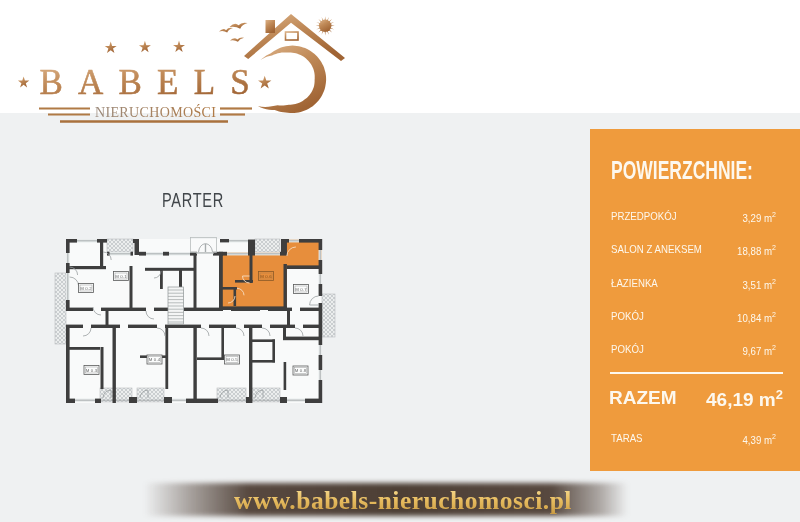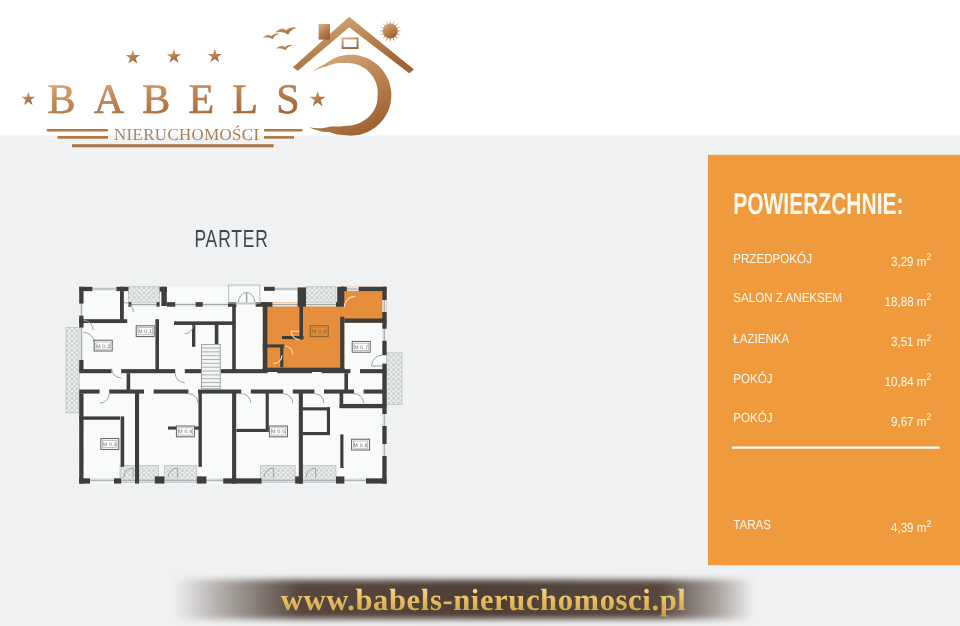--- a/index.html
+++ b/index.html
@@ -401,20 +401,21 @@
   <div class="abs" style="left:21px;top:114px;width:187.5px;font-size:11px;transform:scaleX(0.88);transform-origin:left center;">SALON Z ANEKSEM<span style="position:absolute;right:0;">18,88 m<sup style="font-size:8px;">2</sup></span></div>
 
   <div class="abs" style="left:21px;top:148px;width:187.5px;font-size:11px;transform:scaleX(0.88);transform-origin:left center;">ŁAZIENKA<span style="position:absolute;right:0;">3,51 m<sup style="font-size:8px;">2</sup></span></div>
 
   <div class="abs" style="left:21px;top:181px;width:187.5px;font-size:11px;transform:scaleX(0.88);transform-origin:left center;">POKÓJ<span style="position:absolute;right:0;">10,84 m<sup style="font-size:8px;">2</sup></span></div>
 
   <div class="abs" style="left:21px;top:214px;width:187.5px;font-size:11px;transform:scaleX(0.88);transform-origin:left center;">POKÓJ<span style="position:absolute;right:0;">9,67 m<sup style="font-size:8px;">2</sup></span></div>
 
   <div class="abs" style="left:20px;top:243px;width:173px;height:1.5px;background:#fdf8ee;"></div>
 
+  <div class="abs" style="left:19px;top:258px;width:174px;font-size:19px;font-weight:bold;">RAZEM<span style="position:absolute;right:0;">46,19 m<sup style="font-size:13px;">2</sup></span></div>
 
   <div class="abs" style="left:21px;top:303px;width:187.5px;font-size:11px;transform:scaleX(0.88);transform-origin:left center;">TARAS<span style="position:absolute;right:0;">4,39 m<sup style="font-size:8px;">2</sup></span></div>
 </div>
 
 <div class="abs" style="left:0;top:483px;width:800px;height:33px;background:linear-gradient(90deg,rgba(74,58,48,0) 0%,rgba(74,58,48,0) 18%,rgba(74,58,48,0.45) 24%,rgba(74,58,48,0.92) 31%,rgba(70,55,45,0.96) 50%,rgba(74,58,48,0.92) 69%,rgba(74,58,48,0.4) 75%,rgba(74,58,48,0) 78.5%,rgba(74,58,48,0) 100%);filter:blur(2.6px);"></div>
 
 <svg class="abs" style="left:0;top:483px;" width="800" height="36" viewBox="0 0 800 36">
   <defs>
     <linearGradient id="goldtxt" x1="0" y1="0" x2="0" y2="1">
       <stop offset="0" stop-color="#f8e09c"></stop>

